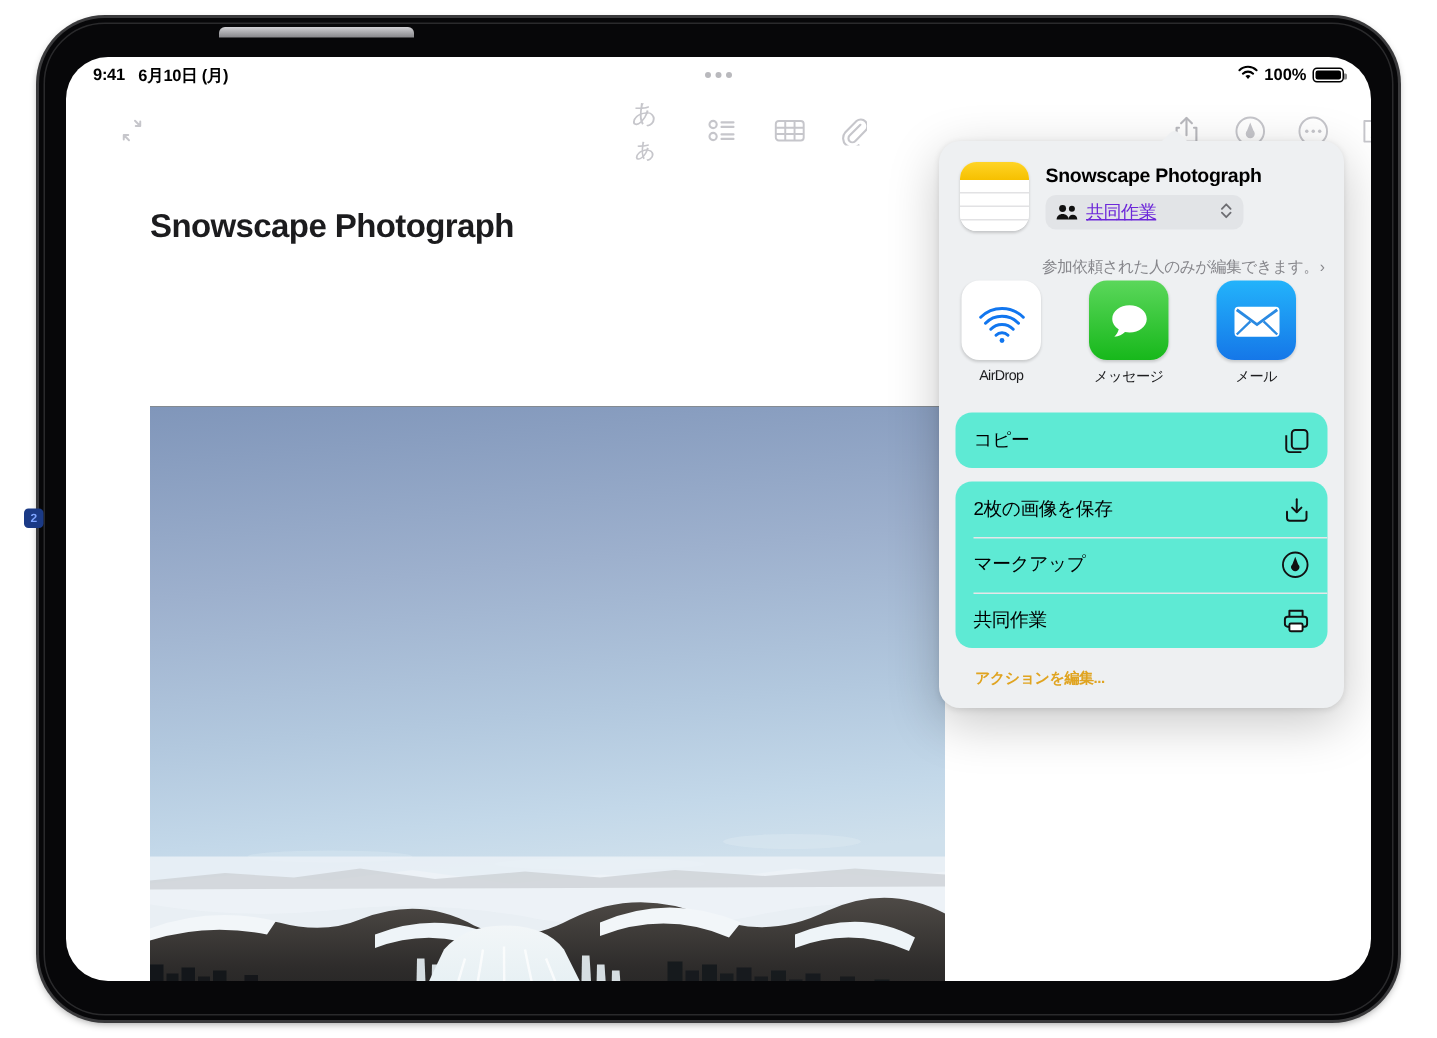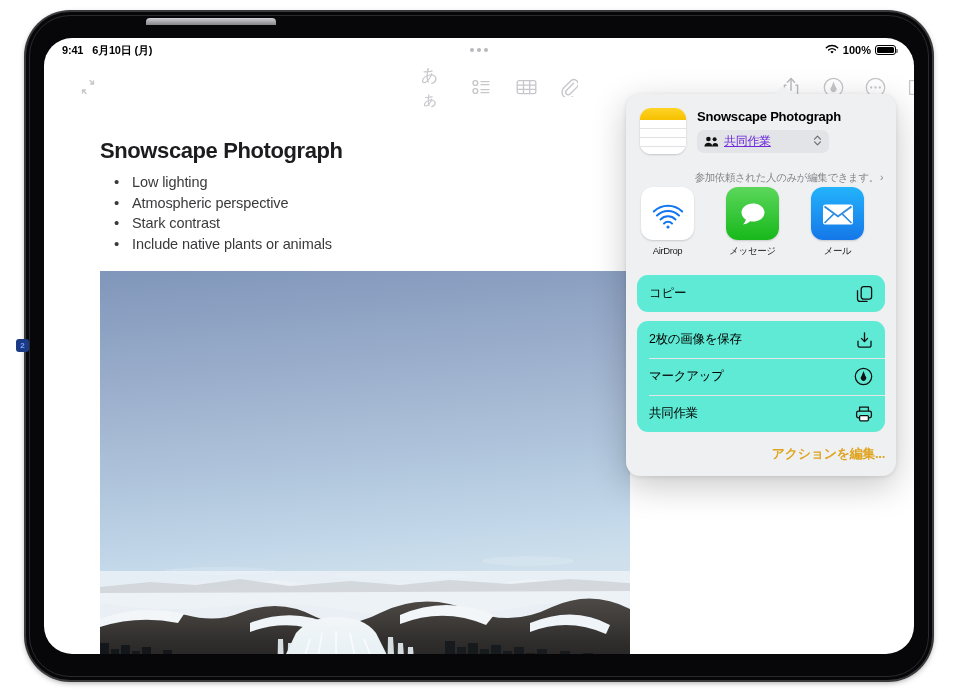--- a/index.html
+++ b/index.html
@@ -195,21 +195,21 @@
     font-size: 12.5px; color: #000; letter-spacing: -.3px;
     position: relative;
   }
   .action-row + .action-row::before {
     content:""; position:absolute; left:12px; right:0; top:0; height:1px; background:#e6e6e8;
   }
   .action-row .lbl { flex: 1; }
   .action-row .ico { color: #111; display: flex; align-items: center; }
   .edit-actions {
     margin-top: 13px; padding-left: 13px;
-    font-size: 13px; font-weight: bold; color: #e0a421; letter-spacing: -.3px; text-align: right;
+    font-size: 10px; font-weight: bold; color: #e0a421; letter-spacing: -.3px;
   }
 
   
   .annot-marker {
     position: absolute; left: 16px; top: 339px;
     width: 13px; height: 13px; border-radius: 3px;
     background: #1b3a86; color: #7ea4ff;
     font-size: 8px; font-weight: bold;
     display: flex; align-items: center; justify-content: center;
     z-index: 5;
@@ -316,26 +316,20 @@
         <svg width="20" height="20" viewBox="0 0 20 20" fill="none" stroke="#c6c6cb" stroke-width="1.3" stroke-linecap="round" stroke-linejoin="round">
           <path d="M16.4 11.2v6.2H2.6V3.6h6.3"></path>
           <path d="M8 12.6l8.6-8.7 1.6 1.6-8.6 8.6-2.1.5z"></path>
         </svg>
       </span>
     </div>
 
     <div class="note-body">
       <div class="note-title">Snowscape Photograph</div>
 
-      <ul class="note-list">
-        <li>Low lighting</li>
-        <li>Atmospheric perspective</li>
-        <li>Stark contrast</li>
-        <li>Include native plants or animals</li>
-      </ul>
 
       <div class="photo">
         <svg viewBox="0 0 530 457" preserveAspectRatio="xMidYMid slice">
           <defs>
             <linearGradient id="sky" x1="0" y1="0" x2="0.15" y2="1">
               <stop offset="0%" stop-color="#8096ba"></stop>
               <stop offset="38%" stop-color="#9db0cd"></stop>
               <stop offset="68%" stop-color="#b2c8de"></stop>
               <stop offset="88%" stop-color="#c3d8e9"></stop>
               <stop offset="100%" stop-color="#cfe0ec"></stop>

